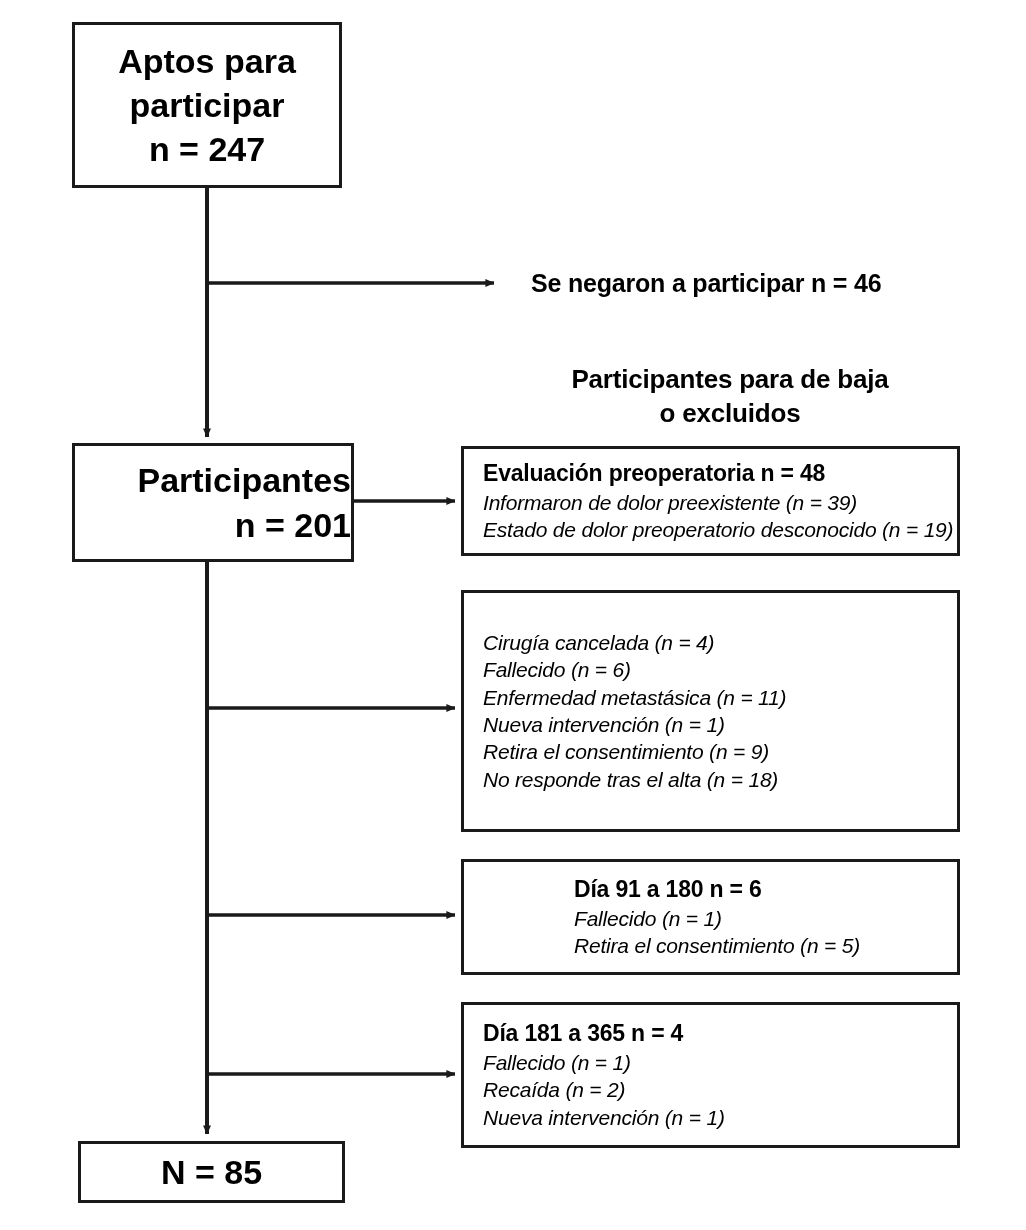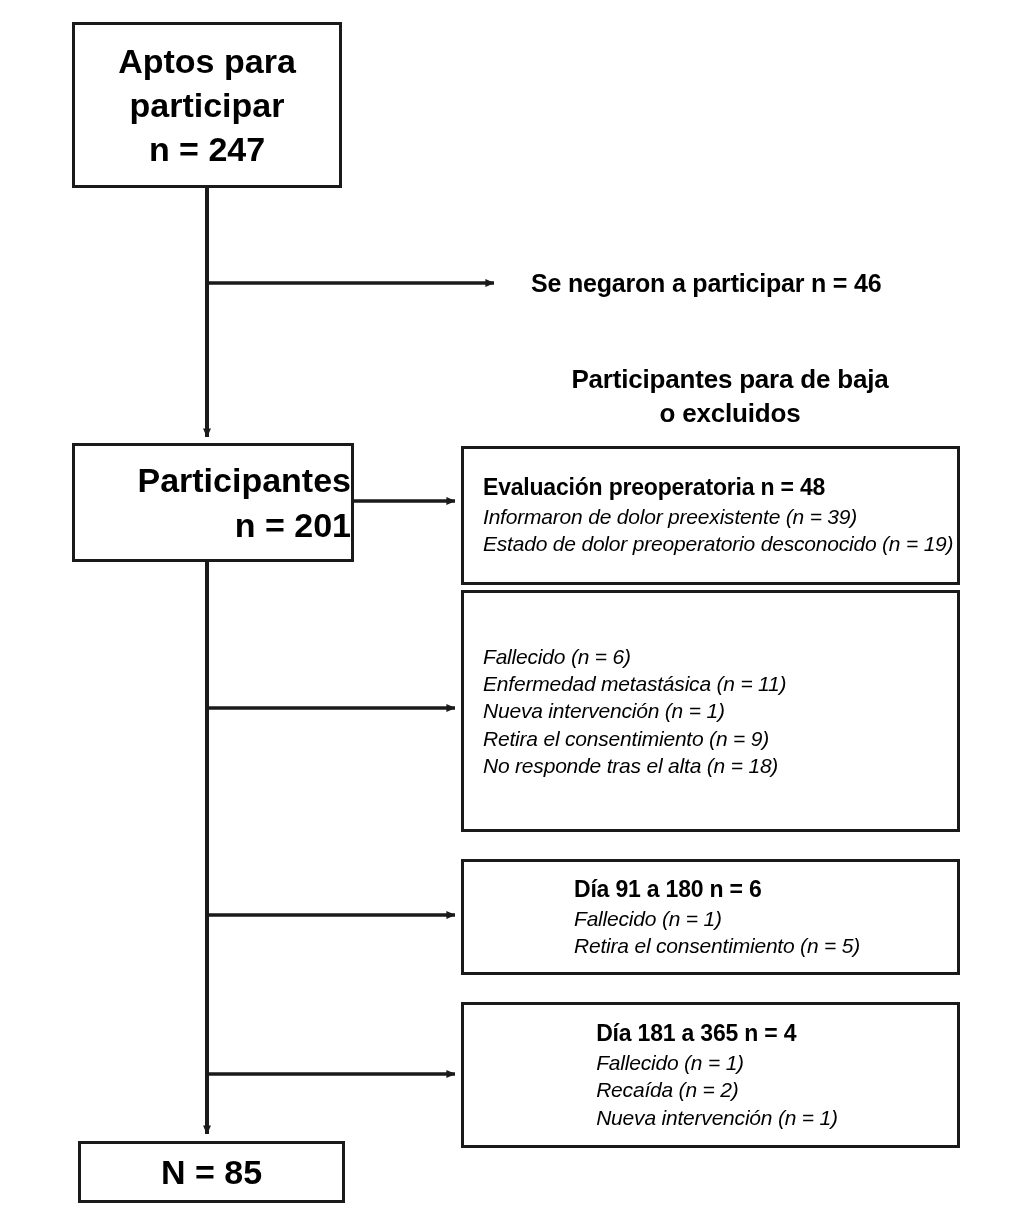--- a/index.html
+++ b/index.html
@@ -133,47 +133,48 @@
   <div class="free-label section-header" style="left:480px; top:362px; width:500px;">
     <div>Participantes para de baja</div>
     <div>o excluidos</div>
   </div>
 
   <div class="node-box centered" style="left:72px; top:443px; width:282px; height:119px;align-items:flex-end;">
     <div class="big-title">Participantes</div>
     <div class="big-title">n = 201</div>
   </div>
 
-  <div class="node-box" style="left:461px; top:446px; width:499px; height:139px;">
+  <div class="node-box" style="left:461px; top:446px; width:499px; height:110px;">
     <div class="excl-body">
       <div class="excl-head">Evaluación preoperatoria n = 48</div>
       <div class="excl-line">Informaron de dolor preexistente (n = 39)</div>
       <div class="excl-line">Estado de dolor preoperatorio desconocido (n = 19)</div>
     </div>
   </div>
 
   <div class="node-box" style="left:461px; top:590px; width:499px; height:242px;">
     <div class="excl-body">
+      <div class="excl-line">Cirugía cancelada (n = 4)</div>
       <div class="excl-line">Fallecido (n = 6)</div>
       <div class="excl-line">Enfermedad metastásica (n = 11)</div>
       <div class="excl-line">Nueva intervención (n = 1)</div>
       <div class="excl-line">Retira el consentimiento (n = 9)</div>
       <div class="excl-line">No responde tras el alta (n = 18)</div>
     </div>
   </div>
 
   <div class="node-box" style="left:461px; top:859px; width:499px; height:116px;align-items:center;">
     <div class="excl-body">
       <div class="excl-head">Día 91 a 180 n = 6</div>
       <div class="excl-line">Fallecido (n = 1)</div>
       <div class="excl-line">Retira el consentimiento (n = 5)</div>
     </div>
   </div>
 
-  <div class="node-box" style="left:461px; top:1002px; width:499px; height:146px;align-items:center;">
+  <div class="node-box" style="left:461px; top:1002px; width:499px; height:146px;">
     <div class="excl-body">
       <div class="excl-head">Día 181 a 365 n = 4</div>
       <div class="excl-line">Fallecido (n = 1)</div>
       <div class="excl-line">Recaída (n = 2)</div>
       <div class="excl-line">Nueva intervención (n = 1)</div>
     </div>
   </div>
 
   <div class="node-box centered" style="left:78px; top:1141px; width:267px; height:62px;">
     <div class="big-title">N = 85</div>

